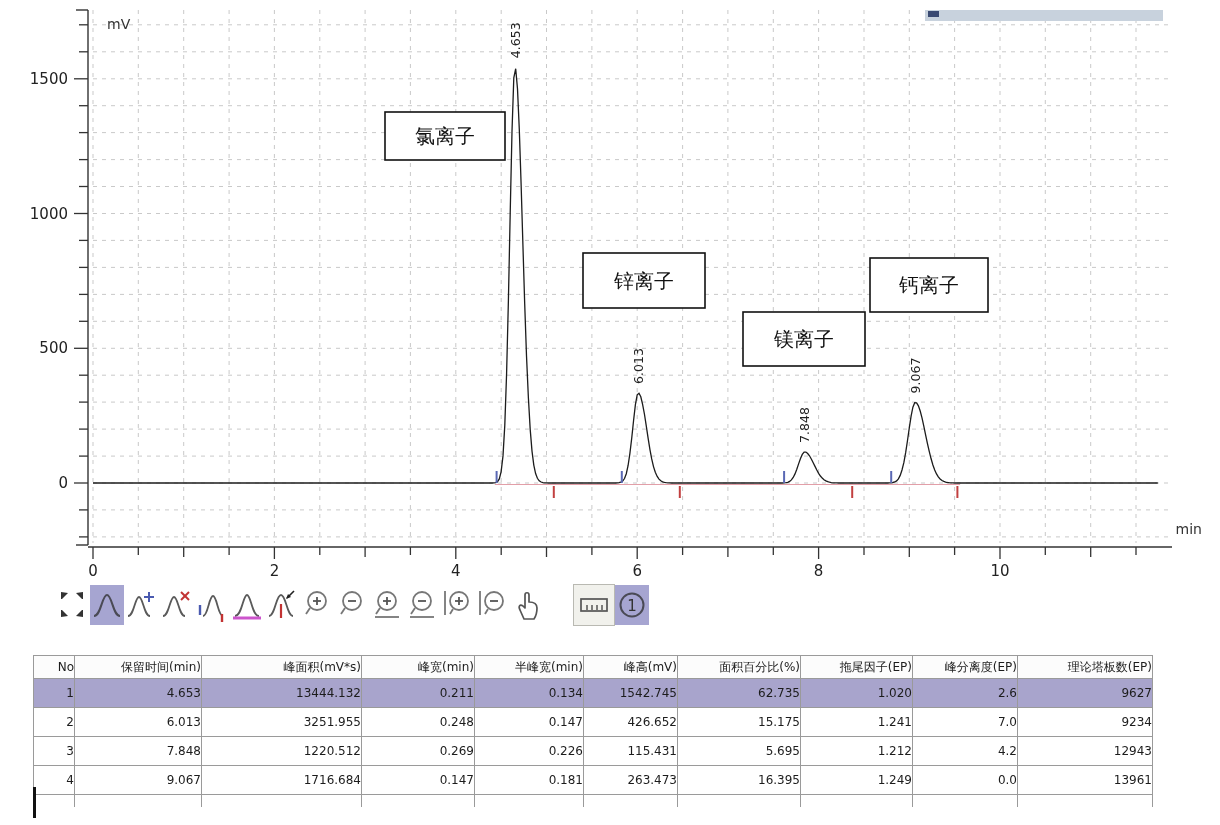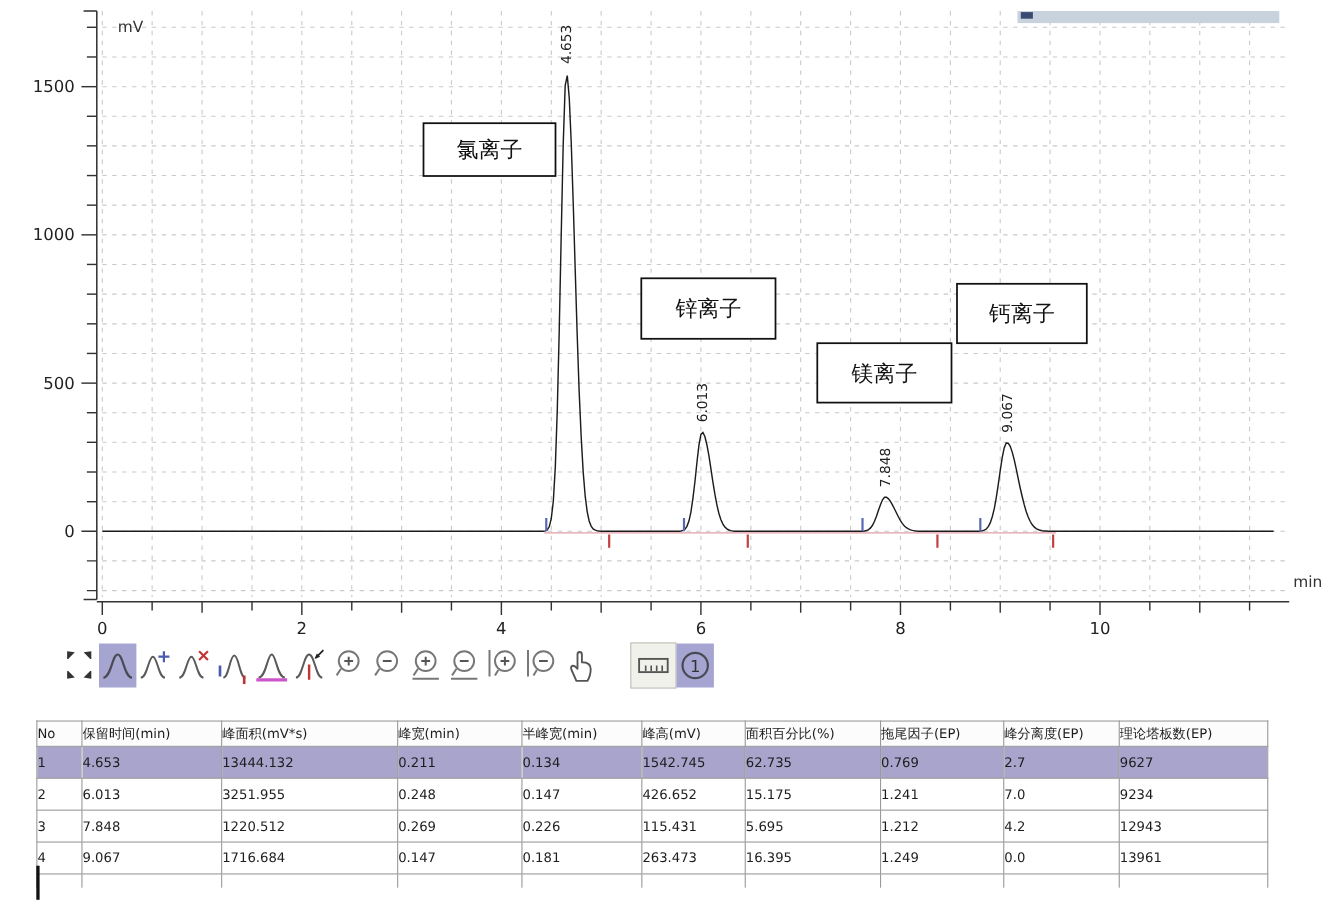--- a/index.html
+++ b/index.html
@@ -14,21 +14,21 @@
   .toolbar{position:absolute;top:584px;left:54px;height:42px;display:flex;align-items:center;}
   .tool-btn{width:34px;height:40px;display:flex;align-items:center;justify-content:center;
     background:transparent;border:none;padding:0;margin:0 0 0 1px;cursor:pointer;}
   .tool-btn.active{background:#a6a5d1;}
   .tool-btn.boxed{background:#f1f1ec;outline:1px solid #b9b9b2;width:40px;}
   .tool-btn.gap{margin-left:30px;}
 
   
   .peak-table{position:absolute;top:655px;left:33px;border-collapse:collapse;table-layout:fixed;
     width:1119px;font-size:12px;color:#1c1c1c;}
-  .peak-table th,.peak-table td{border:1px solid #9a9a9a;text-align:left;padding:0;
+  .peak-table th,.peak-table td{border:1px solid #9a9a9a;text-align:right;padding:0;
     font-weight:normal;overflow:hidden;white-space:nowrap;}
   .peak-table th{height:22px;background:#fcfcfc;}
   .peak-table td{height:28px;background:#ffffff;}
   .peak-table tr.selected td{background:#a8a4cc;}
   .peak-table tr.partial td{height:12px;border-bottom:none;}
 
   .text-cursor{position:absolute;left:33px;top:787px;width:3px;height:31px;background:#111;}
 </style>
 </head>
 <body>
@@ -337,22 +337,22 @@
       </thead>
     <tbody>
         <tr class="selected">
           <td>1</td>
           <td>4.653</td>
           <td>13444.132</td>
           <td>0.211</td>
           <td>0.134</td>
           <td>1542.745</td>
           <td>62.735</td>
-          <td>0.769</td>
-          <td>2.7</td>
+          <td>1.020</td>
+          <td>2.6</td>
           <td>9627</td>
         </tr>
         <tr>
           <td>2</td>
           <td>6.013</td>
           <td>3251.955</td>
           <td>0.248</td>
           <td>0.147</td>
           <td>426.652</td>
           <td>15.175</td>

